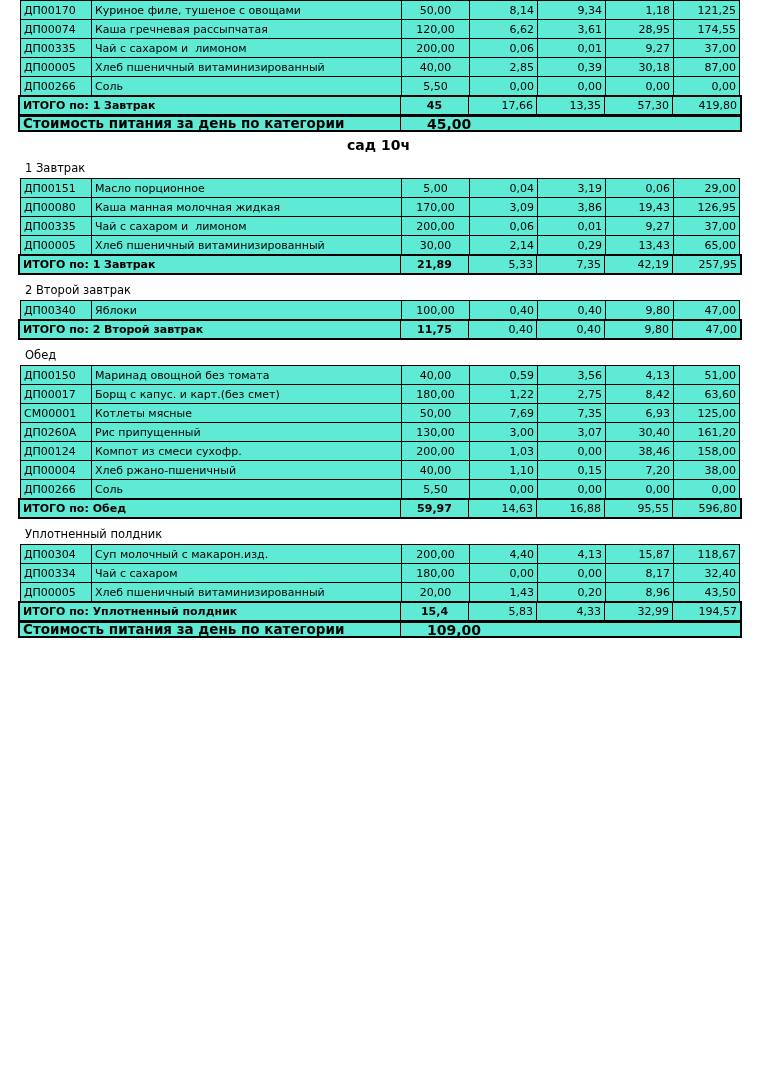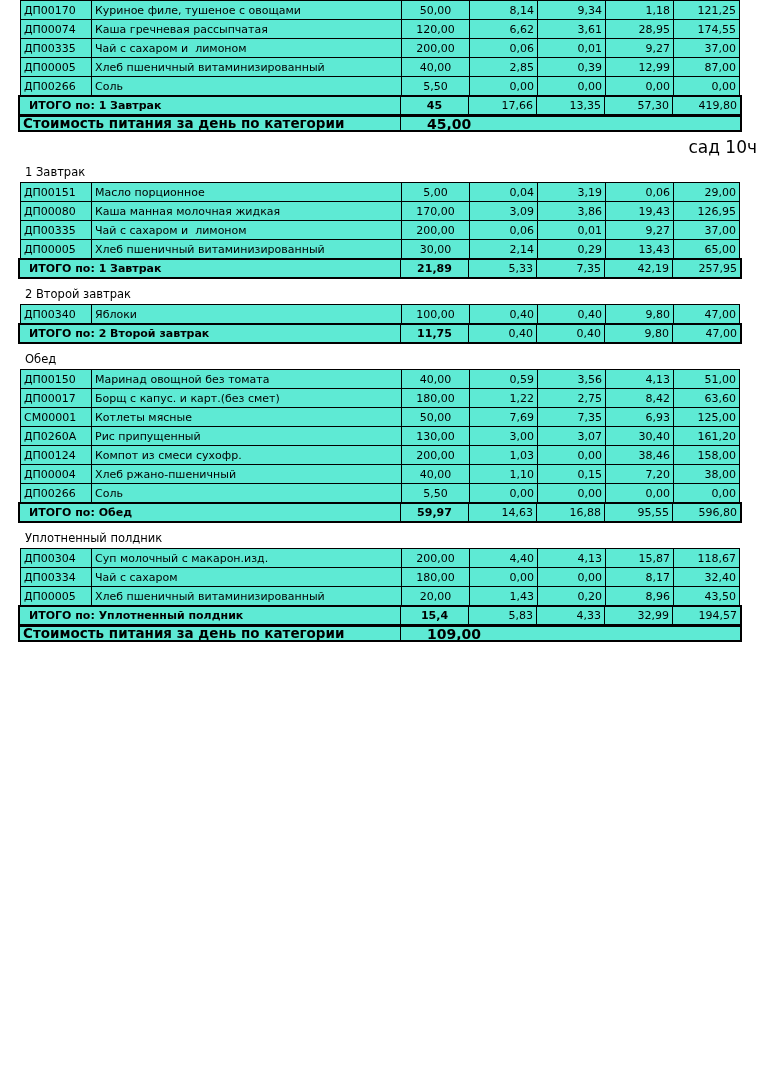--- a/index.html
+++ b/index.html
@@ -38,34 +38,34 @@
   .c-num  { justify-content: flex-end; padding-right: 3px; }
 
   
   .group-row {
     margin-left: -2px;
     width: 724px;
     border: 2px solid #000;
     height: 21px;
   }
   .total-row { grid-template-columns: 380px 68px 68px 68px 68px 1fr; }
-  .total-label { font-weight: bold; padding-left: 9px; }
+  .total-label { font-weight: bold; padding-left: 3px; }
   .total-qty   { font-weight: bold; justify-content: center; }
 
   .daycost-row { grid-template-columns: 380px 1fr; height: 17px; }
   .daycost-label { font-weight: bold; font-size: 13.5px; padding-left: 3px; }
   .daycost-value { font-weight: bold; font-size: 14px; padding-left: 26px; }
 
   
   .category-title {
     margin-top: 5px;
     width: 757px;
-    text-align: right;
-    font-weight: normal;
-    font-size: 17px;
+    text-align: center;
+    font-weight: bold;
+    font-size: 14px;
   }
   .section-title {
     margin: 8px 0 3px 25px;
     font-weight: normal;
     font-size: 11.5px;
   }
 
   
   .signature { display: flex; align-items: flex-end; margin: 46px 0 0 38px; height: 16px; }
   .sig-label { line-height: 14px; }
@@ -107,21 +107,21 @@
         <div class="c-num">0,01</div>
         <div class="c-num">9,27</div>
         <div class="c-num">37,00</div>
       </div>
       <div class="row item-row">
         <div class="c-code">ДП00005</div>
         <div class="c-name">Хлеб пшеничный витаминизированный</div>
         <div class="c-qty">40,00</div>
         <div class="c-num">2,85</div>
         <div class="c-num">0,39</div>
-        <div class="c-num">12,99</div>
+        <div class="c-num">30,18</div>
         <div class="c-num">87,00</div>
       </div>
       <div class="row item-row">
         <div class="c-code">ДП00266</div>
         <div class="c-name">Соль</div>
         <div class="c-qty">5,50</div>
         <div class="c-num">0,00</div>
         <div class="c-num">0,00</div>
         <div class="c-num">0,00</div>
         <div class="c-num">0,00</div>

